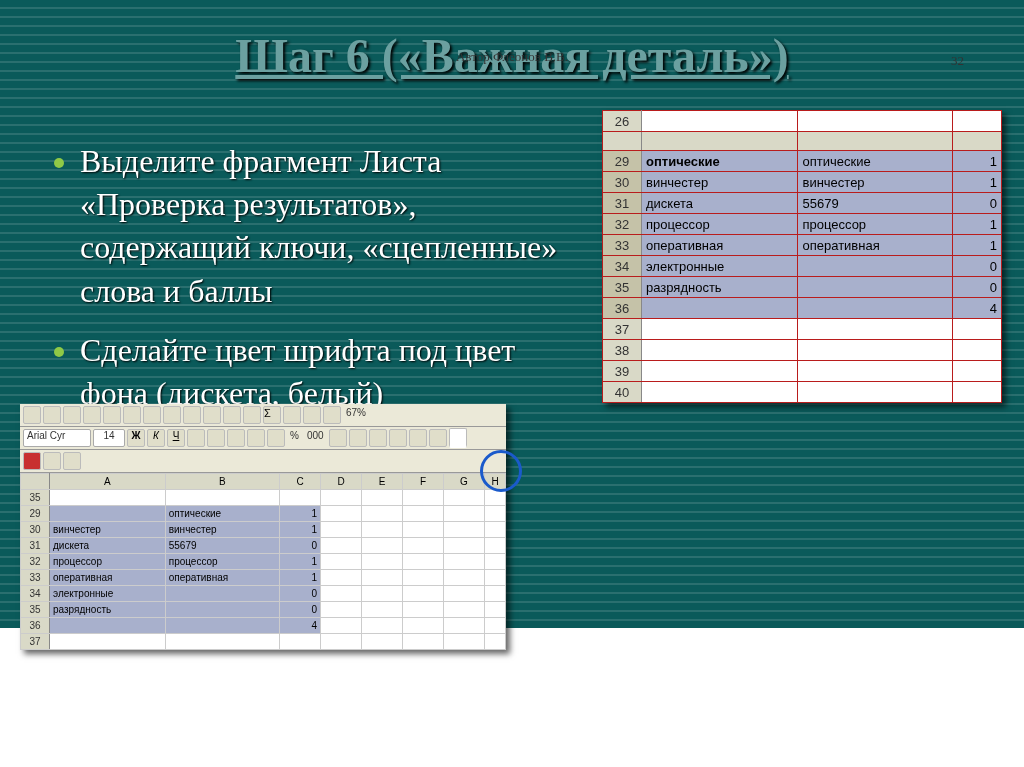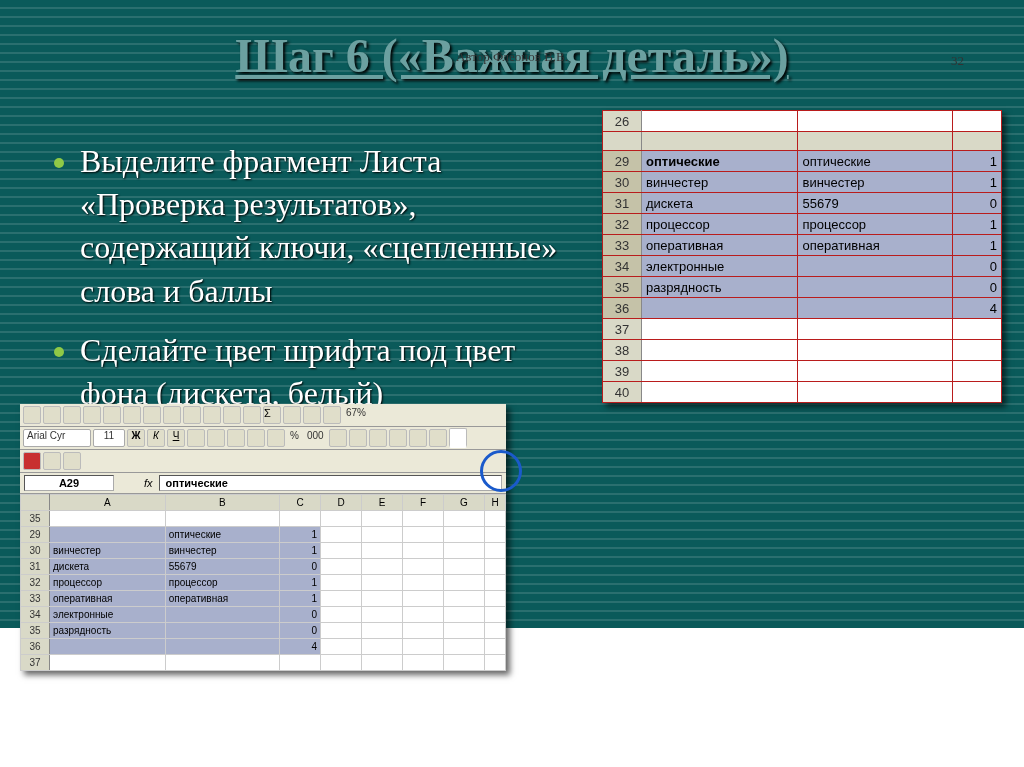--- a/index.html
+++ b/index.html
@@ -160,21 +160,21 @@
           <span></span>
           <span></span>
           <span>Σ</span>
           <span></span>
           <span></span>
           <span></span>
           <span class="txt">67%</span>
       </div>
       <div class="toolbar">
         <span class="txt" style="width:60px;border:1px solid #aaa;background:#fff">Arial Cyr</span>
-        <span class="txt" style="width:24px;border:1px solid #aaa;background:#fff;text-align:center">11</span>
+        <span class="txt" style="width:24px;border:1px solid #aaa;background:#fff;text-align:center">14</span>
         <span style="font-weight:bold;text-align:center;font-size:10px">Ж</span>
         <span style="font-style:italic;text-align:center;font-size:10px">К</span>
         <span style="text-decoration:underline;text-align:center;font-size:10px">Ч</span>
         <span></span>
           <span></span>
           <span></span>
           <span></span>
           <span></span>
           <span class="txt">%</span>
           <span class="txt">000</span>
@@ -183,26 +183,20 @@
           <span></span>
           <span></span>
           <span></span>
           <span></span>
           <span style="background:#fff;border-bottom:3px solid #fff"></span>
       </div>
       <div class="toolbar">
         <span style="background:#c83030"></span>
           <span></span>
           <span></span>
-      </div>
-      <div class="formula-row">
-        <div class="namebox">A29</div>
-        <div style="width:20px"></div>
-        <div class="fx">fx</div>
-        <div class="formulabar">оптические</div>
       </div>
       <table class="grid">
         <tbody>
             <tr>
               <th class="rowhdr colhdr"></th>
           <th class="colhdr">A</th>
           <th class="colhdr">B</th>
           <th class="colhdr" style="width:34px">C</th>
           <th class="colhdr" style="width:34px">D</th>
           <th class="colhdr" style="width:34px">E</th>

